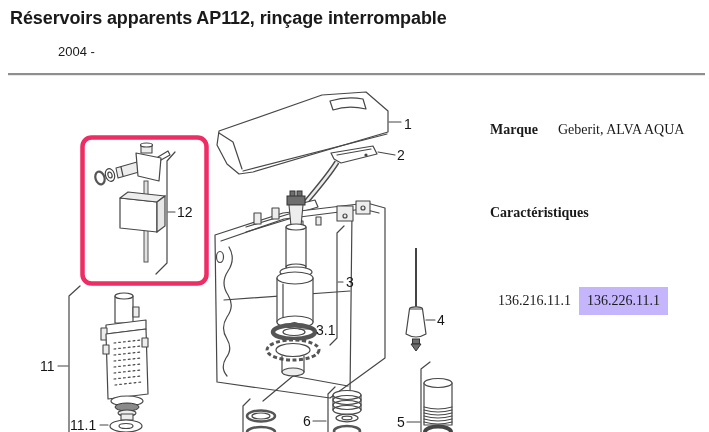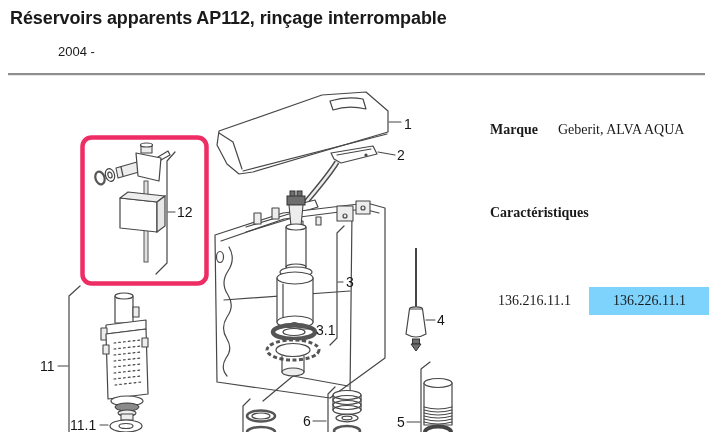--- a/index.html
+++ b/index.html
@@ -15,23 +15,23 @@
   svg .ln{stroke:#474747;fill:none;stroke-width:1.2;stroke-linejoin:round;stroke-linecap:round;}
   svg .fw{fill:#fff;stroke:#474747;stroke-width:1.2;stroke-linejoin:round;}
   svg .fg{fill:#ededed;stroke:#474747;stroke-width:1.1;stroke-linejoin:round;}
   svg .dk{fill:#6e6e6e;stroke:#333;stroke-width:1;}
   svg text{font-family:"Liberation Sans",sans-serif;font-size:14px;fill:#161616;}
   .info{position:absolute;left:488px;top:94px;width:221px;height:347px;font-size:14px;font-family:Liberation Serif, serif;}
   .info .row{position:absolute;left:2px;white-space:nowrap;}
   .info .lbl{display:inline-block;width:68px;font-weight:bold;}
   .info .h{position:absolute;left:2px;font-weight:bold;white-space:nowrap;text-align:right;}
   .info .txt{position:absolute;white-space:nowrap;}
-  .chips{position:absolute;left:10px;display:flex;gap:18px;align-items:center;white-space:nowrap;}
+  .chips{position:absolute;left:10px;display:flex;gap:8px;align-items:center;white-space:nowrap;}
   .chip{padding:6px 0;}
-  .chip.selected{background:#7dd3fc;padding:6px 24px;}
+  .chip.selected{background:#c4b5fd;padding:6px 8px;}
 </style>
 </head>
 <body>
 
 <h1 class="title">Réservoirs apparents AP112, rinçage interrompable</h1>
 <div class="subtitle">2004 -</div>
 <div class="rule"></div>
 
 <svg class="diagram" viewBox="0 0 480 347" xmlns="http://www.w3.org/2000/svg">
 

